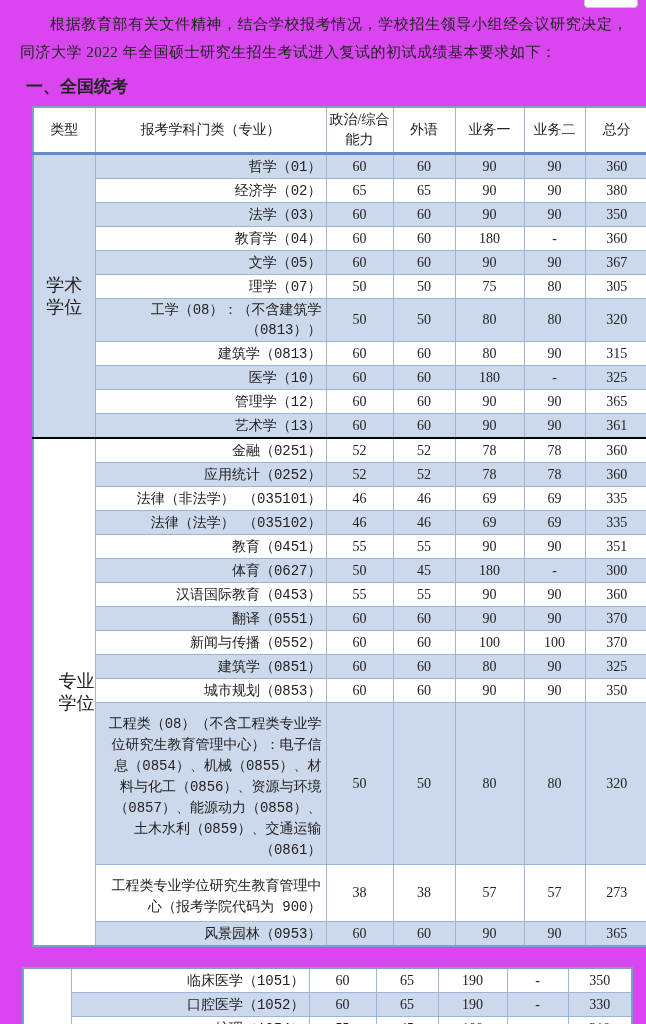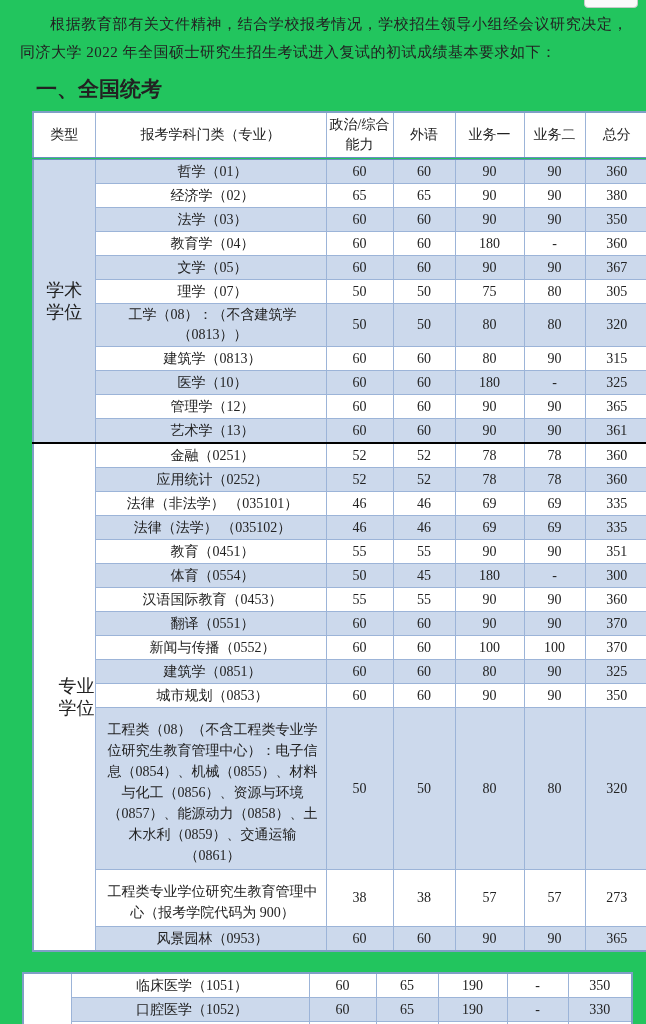--- a/index.html
+++ b/index.html
@@ -1,54 +1,54 @@
 <!DOCTYPE html>
 <html><head>
 <meta charset="utf-8">
 <style>
   html,body{margin:0;padding:0;background:#ffffff;}
   .page{
     position:relative;
     width:646px;height:1024px;
-    background:#22c55e;
+    background:#d946ef;
     overflow:hidden;
     font-family:"Liberation Serif","DejaVu Serif",serif;
     color:#222222;
   }
   .corner-frag{
     position:absolute;top:-7px;right:8px;width:52px;height:13px;
     border:1px solid #c9c9c9;border-radius:4px;background:#fafafa;
   }
   .intro{
     margin:0;padding:10px 18px 0 20px;
     font-size:15px;line-height:28px;
     text-align:justify;text-indent:2em;
     letter-spacing:0.5px;
   }
   .sec-heading{
-    margin:9px 0 8px 36px;
-    font-size:21px;font-weight:bold;
+    margin:9px 0 8px 26px;
+    font-size:17px;font-weight:bold;
   }
   table{border-collapse:collapse;table-layout:fixed;}
   .t1{margin-left:32px;width:616px;}
   .t2{margin-left:22px;width:609px;}
   th,td{
     border:1px solid #9cb4d8;
     font-size:14px;line-height:20px;
     padding:0;vertical-align:middle;
     text-align:center;
     overflow:hidden;
   }
   .t1,.t2{border:2px solid #7f9fc6;}
   thead th{
     height:44px;background:#ffffff;font-weight:normal;
     border-bottom:3px double #6b8cbe;
   }
   td{height:21px;}
-  td.s{text-align:center;padding:1px 4px 1px 8px;}
+  td.s{text-align:right;padding:1px 4px 1px 8px;font-family:Liberation Mono, monospace;}
   tr.shade td{background:#ccd9ec;}
   tr.plain td{background:#ffffff;}
   td.type{
     background:#ccd9ec;
     white-space:pre-line;
     font-size:18px;line-height:22px;
   }
   td.type.plainbg{background:#ffffff;text-align:right;}
   tr.secstart td{border-top:2px solid #000000;}
   td.bigcell{line-height:21px;padding:11px 4px 3px 8px;}
@@ -215,21 +215,21 @@
       </tr>
       <tr class="plain">
         <td class="s">教育（0451）</td>
         <td>55</td>
         <td>55</td>
         <td>90</td>
         <td>90</td>
         <td>351</td>
       </tr>
       <tr class="shade">
-        <td class="s">体育（0554）</td>
+        <td class="s">体育（0627）</td>
         <td>50</td>
         <td>45</td>
         <td>180</td>
         <td>-</td>
         <td>300</td>
       </tr>
       <tr class="plain">
         <td class="s">汉语国际教育（0453）</td>
         <td>55</td>
         <td>55</td>

